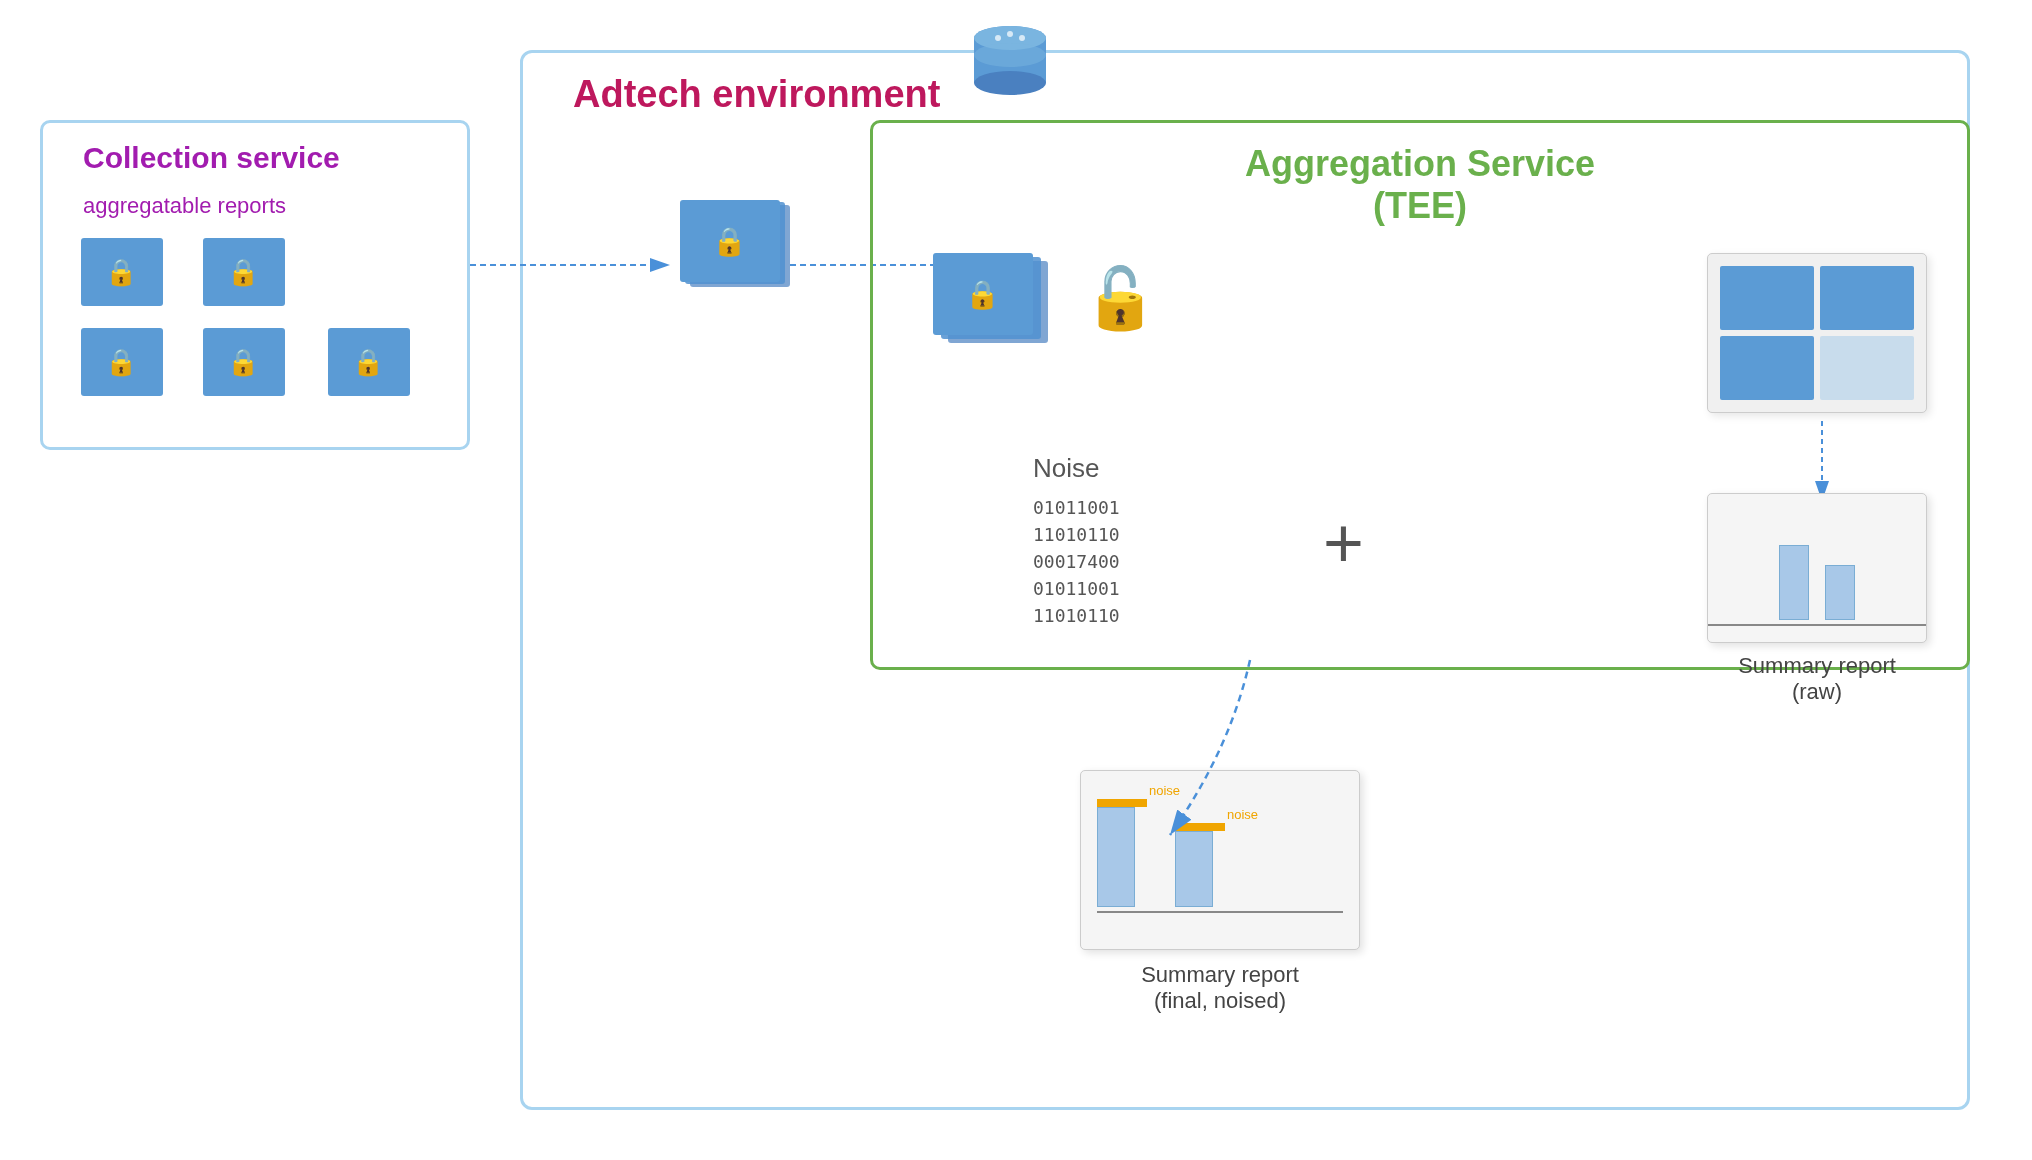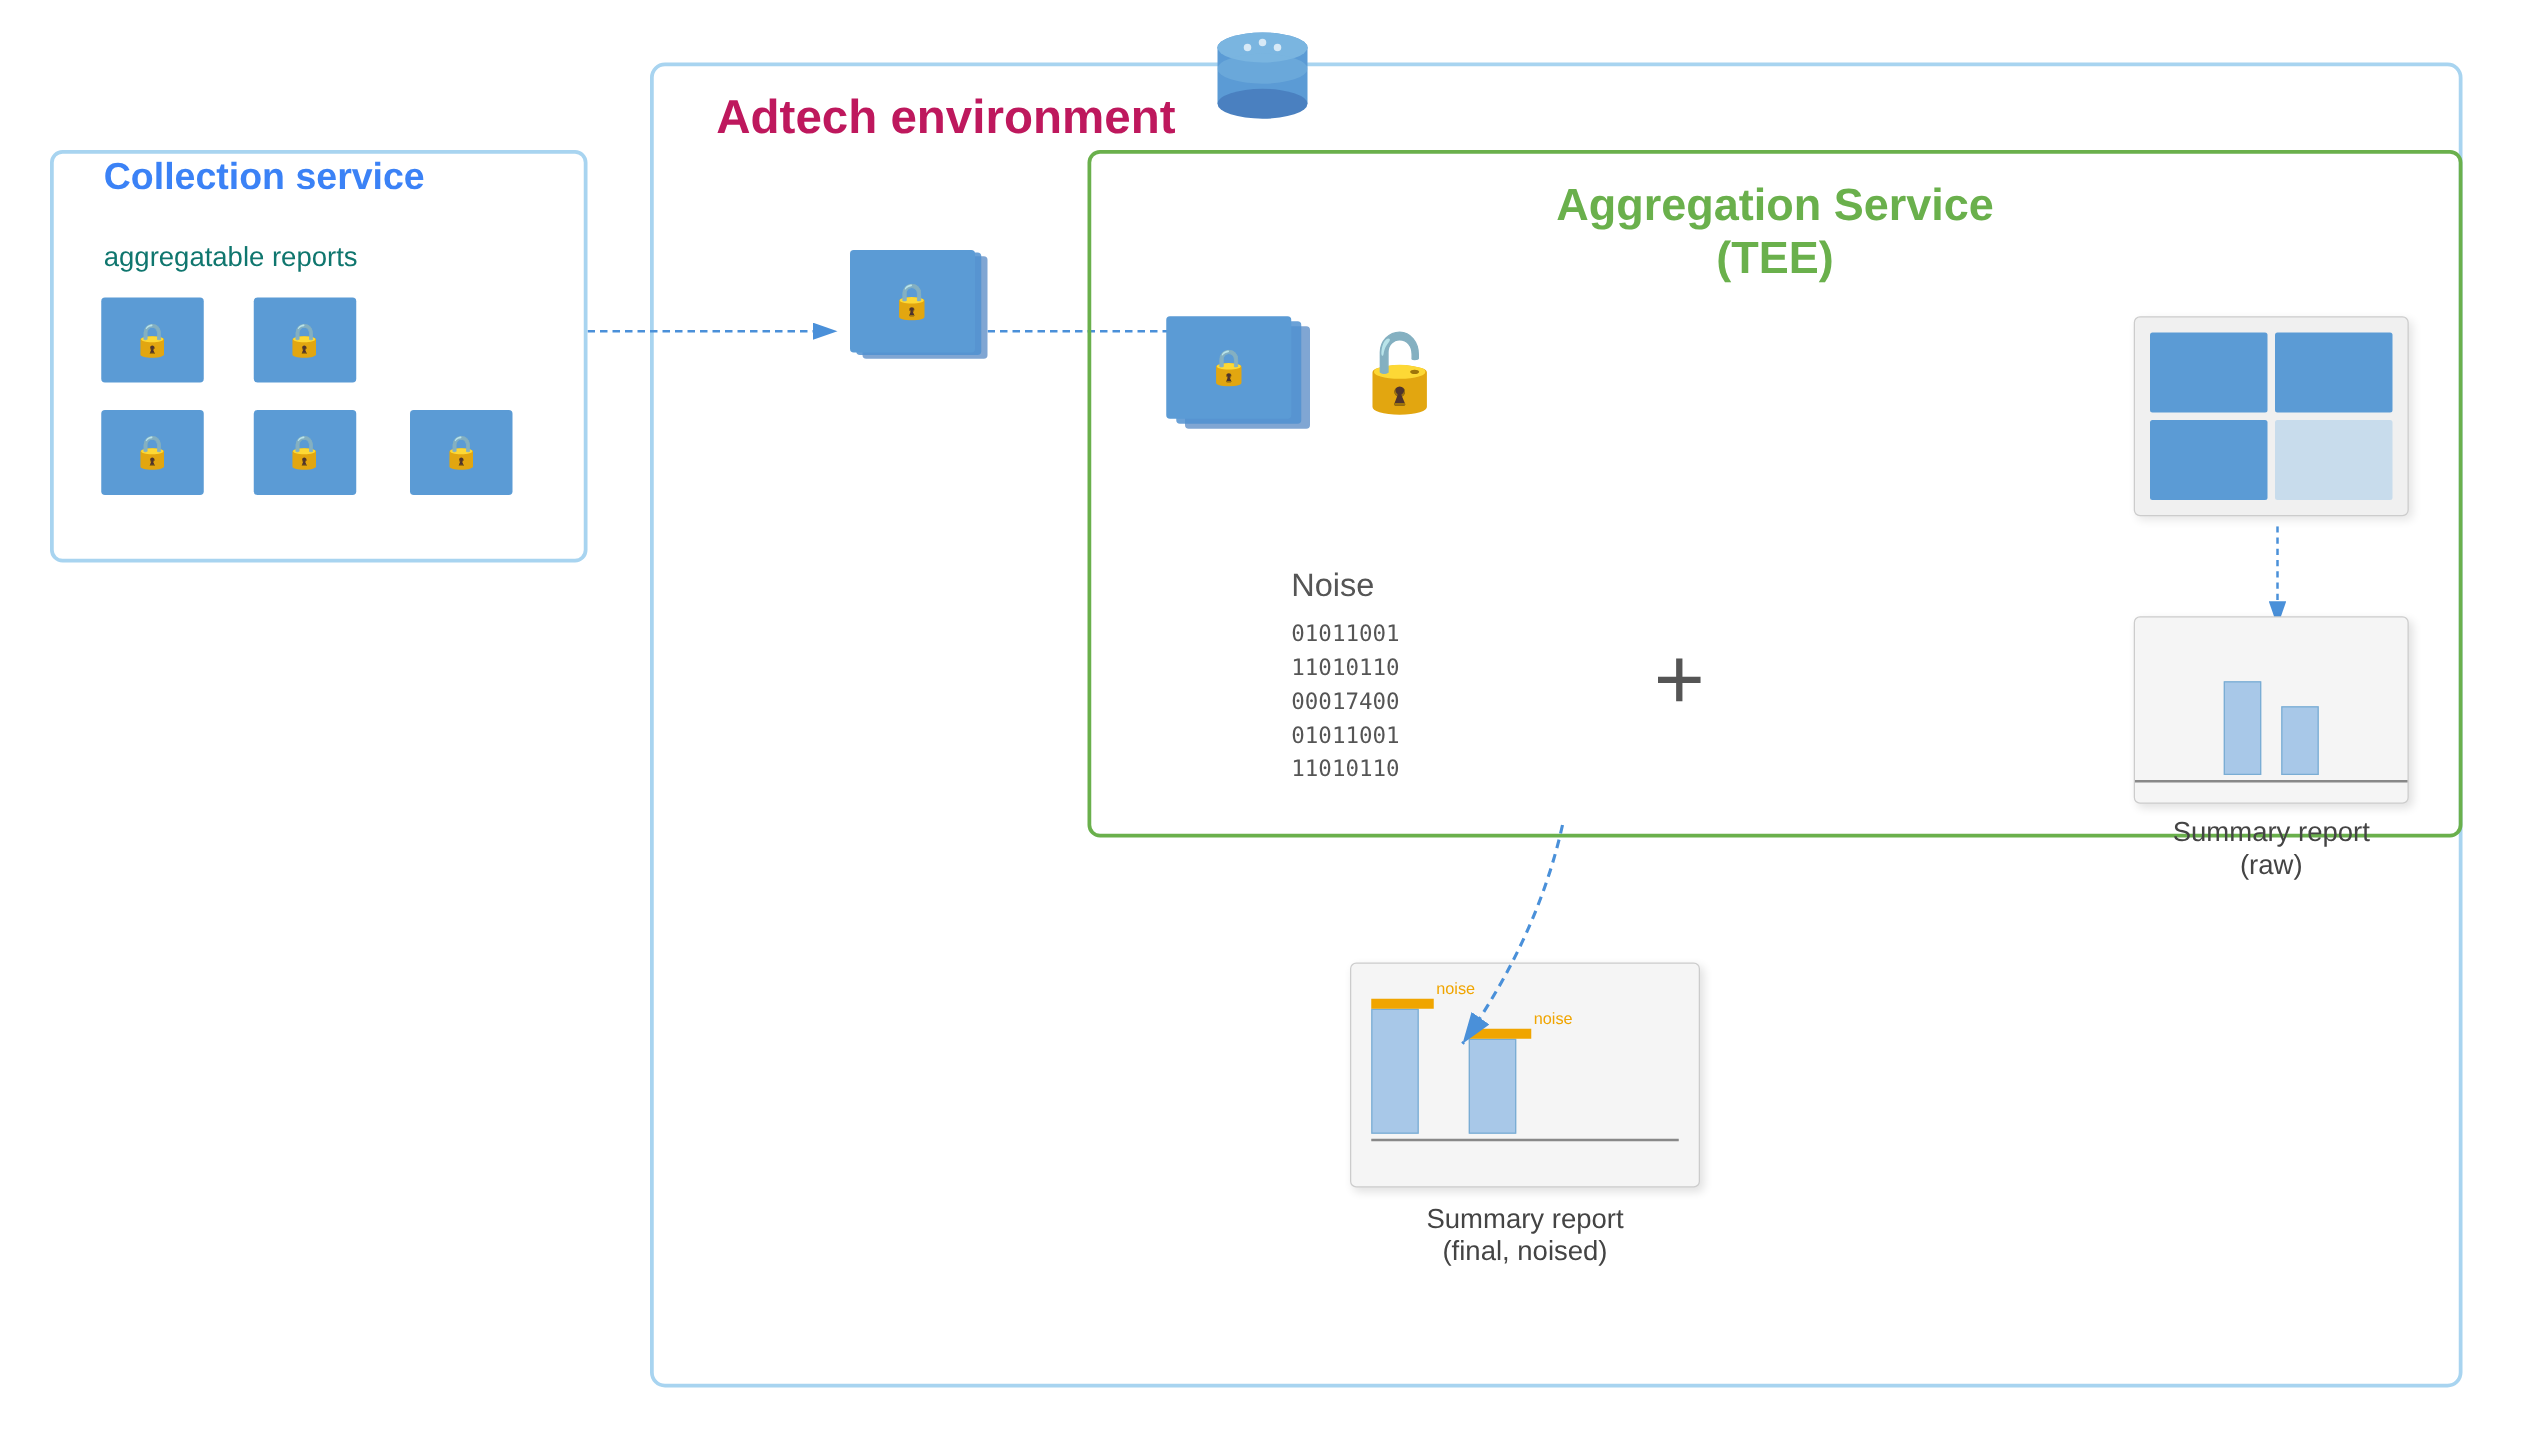--- a/index.html
+++ b/index.html
@@ -40,33 +40,33 @@
       top: 120px;
       width: 430px;
       height: 330px;
       border: 3px solid #a8d4f0;
       border-radius: 10px;
       background: transparent;
     }
 
     .collection-label {
       position: absolute;
-      top: 2px;
+      top: 18px;
       left: 40px;
       font-size: 30px;
       font-weight: bold;
-      color: #3b82f6;
+      color: #a21caf;
     }
 
     .aggregatable-label {
       position: absolute;
       top: 70px;
       left: 40px;
       font-size: 22px;
-      color: #0f766e;
+      color: #a21caf;
     }
 
     
     .aggregation-service {
       position: absolute;
       left: 870px;
       top: 120px;
       width: 1100px;
       height: 550px;
       border: 3px solid #6ab04c;

